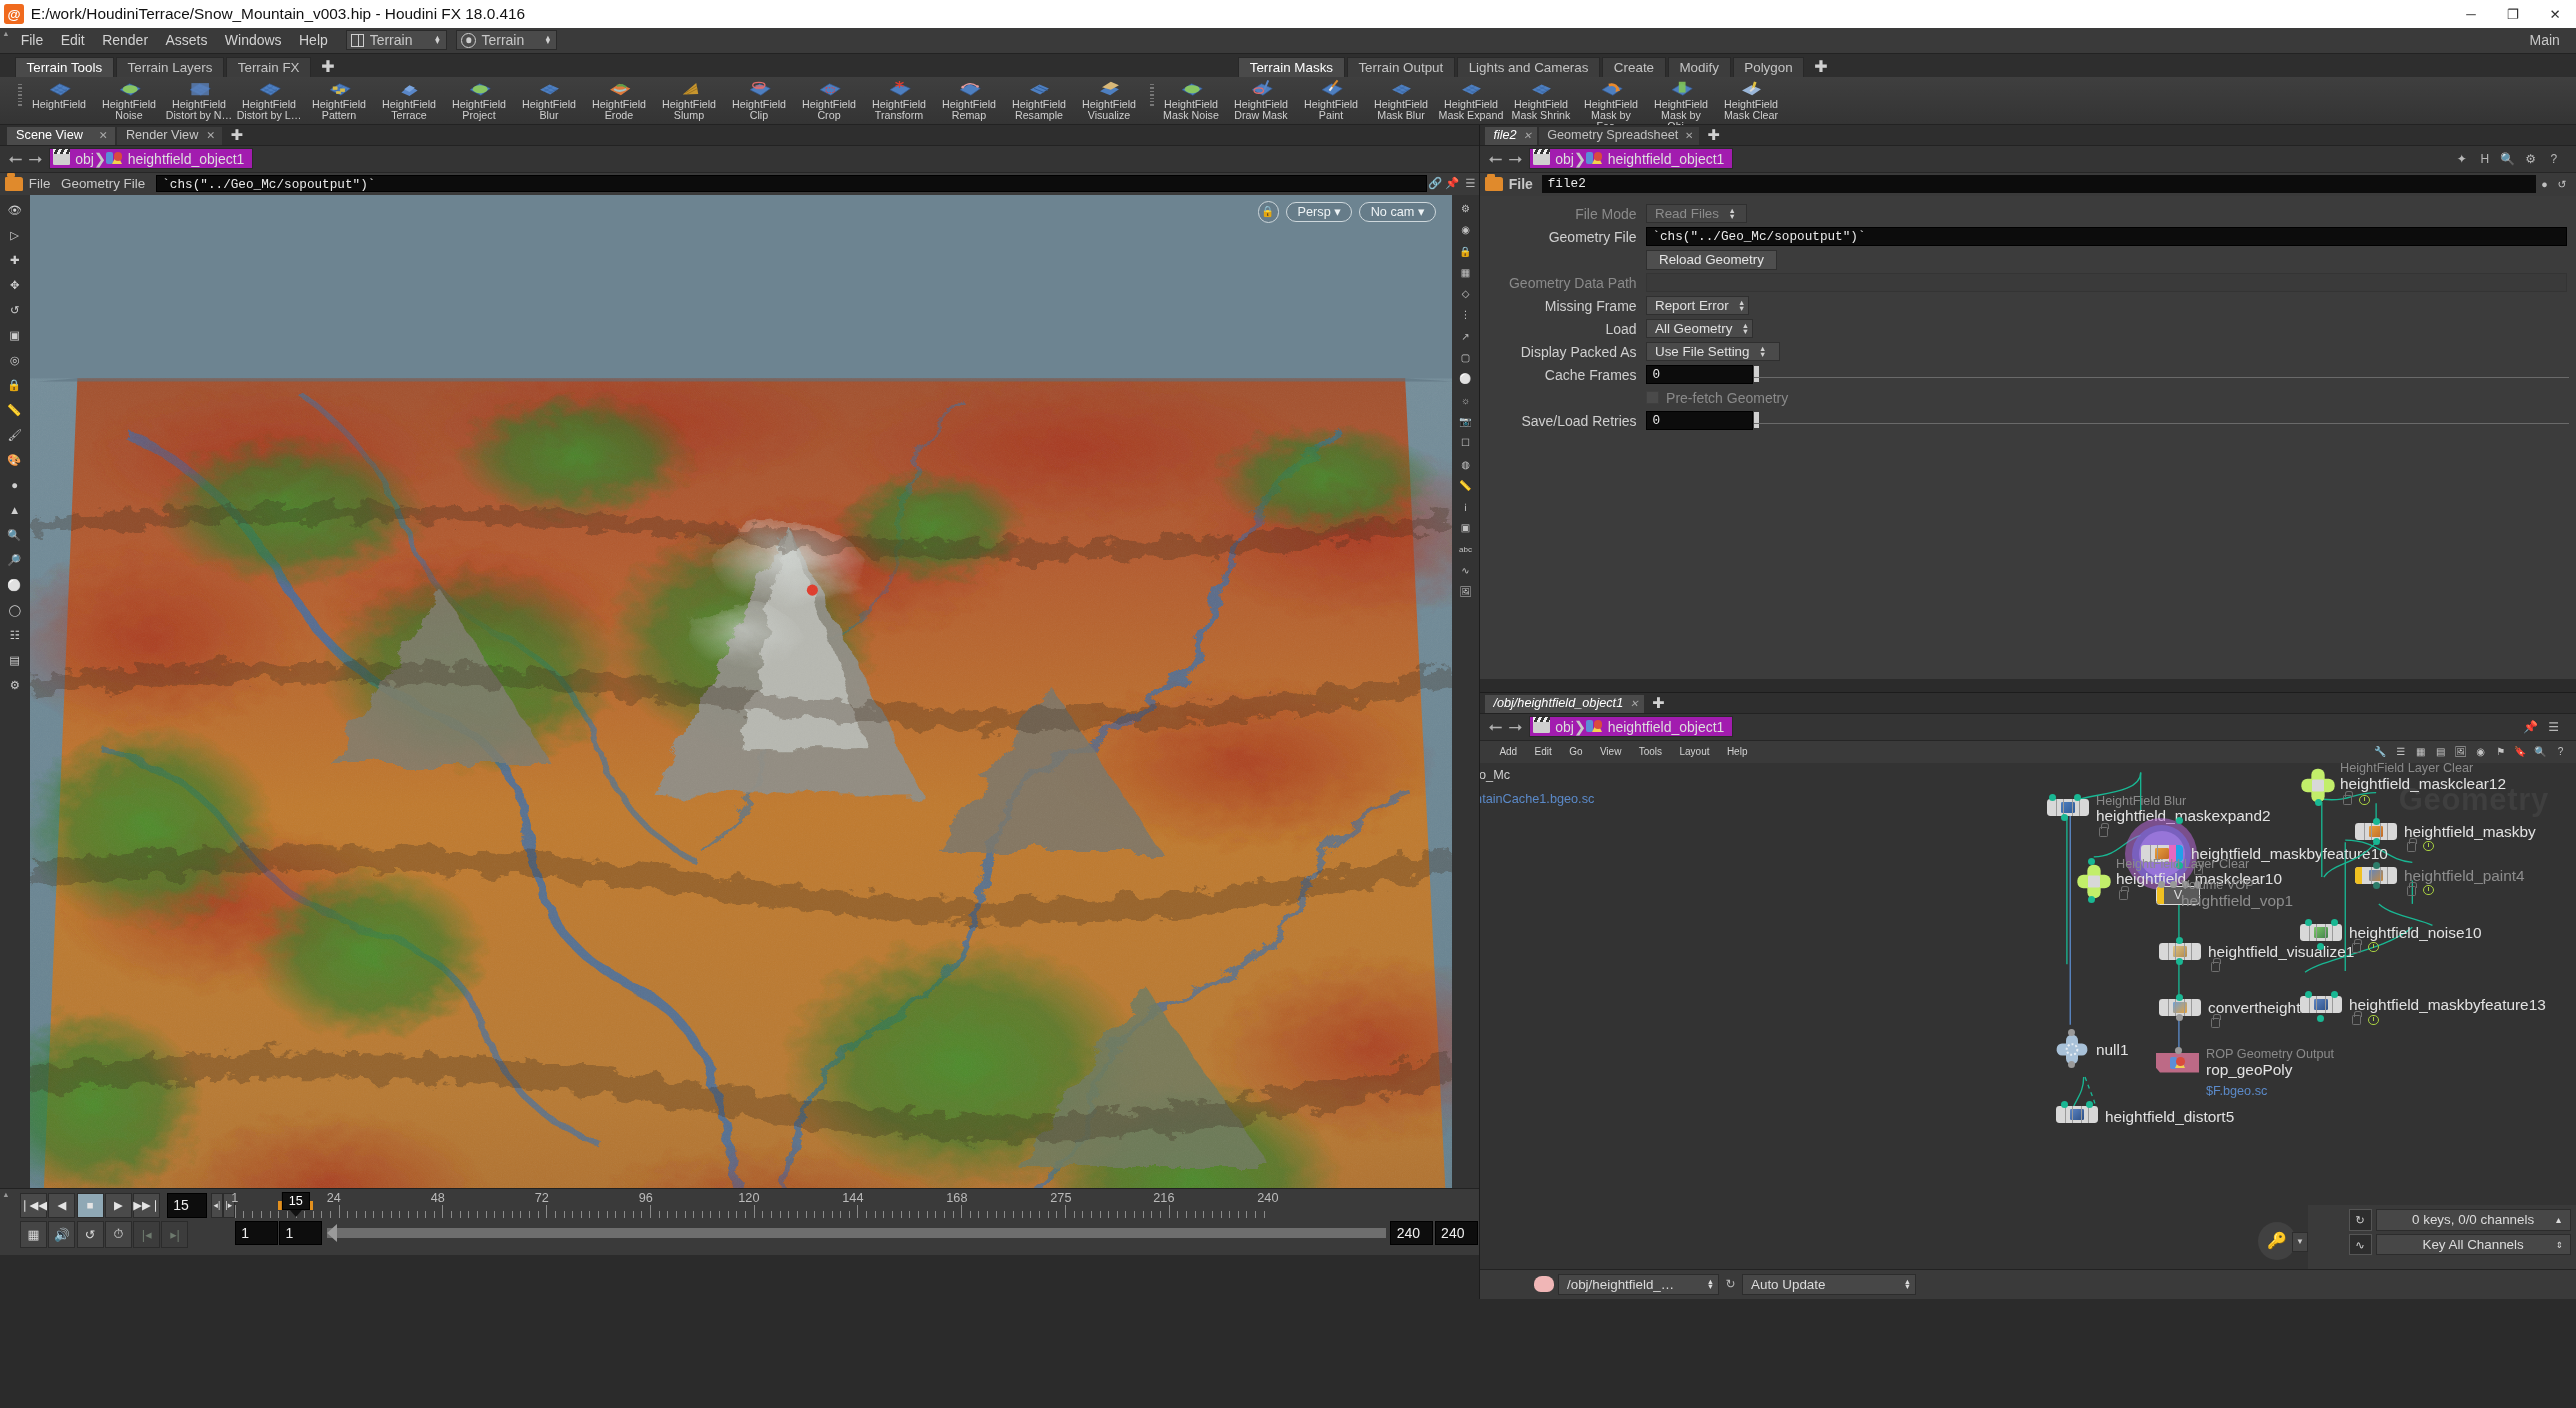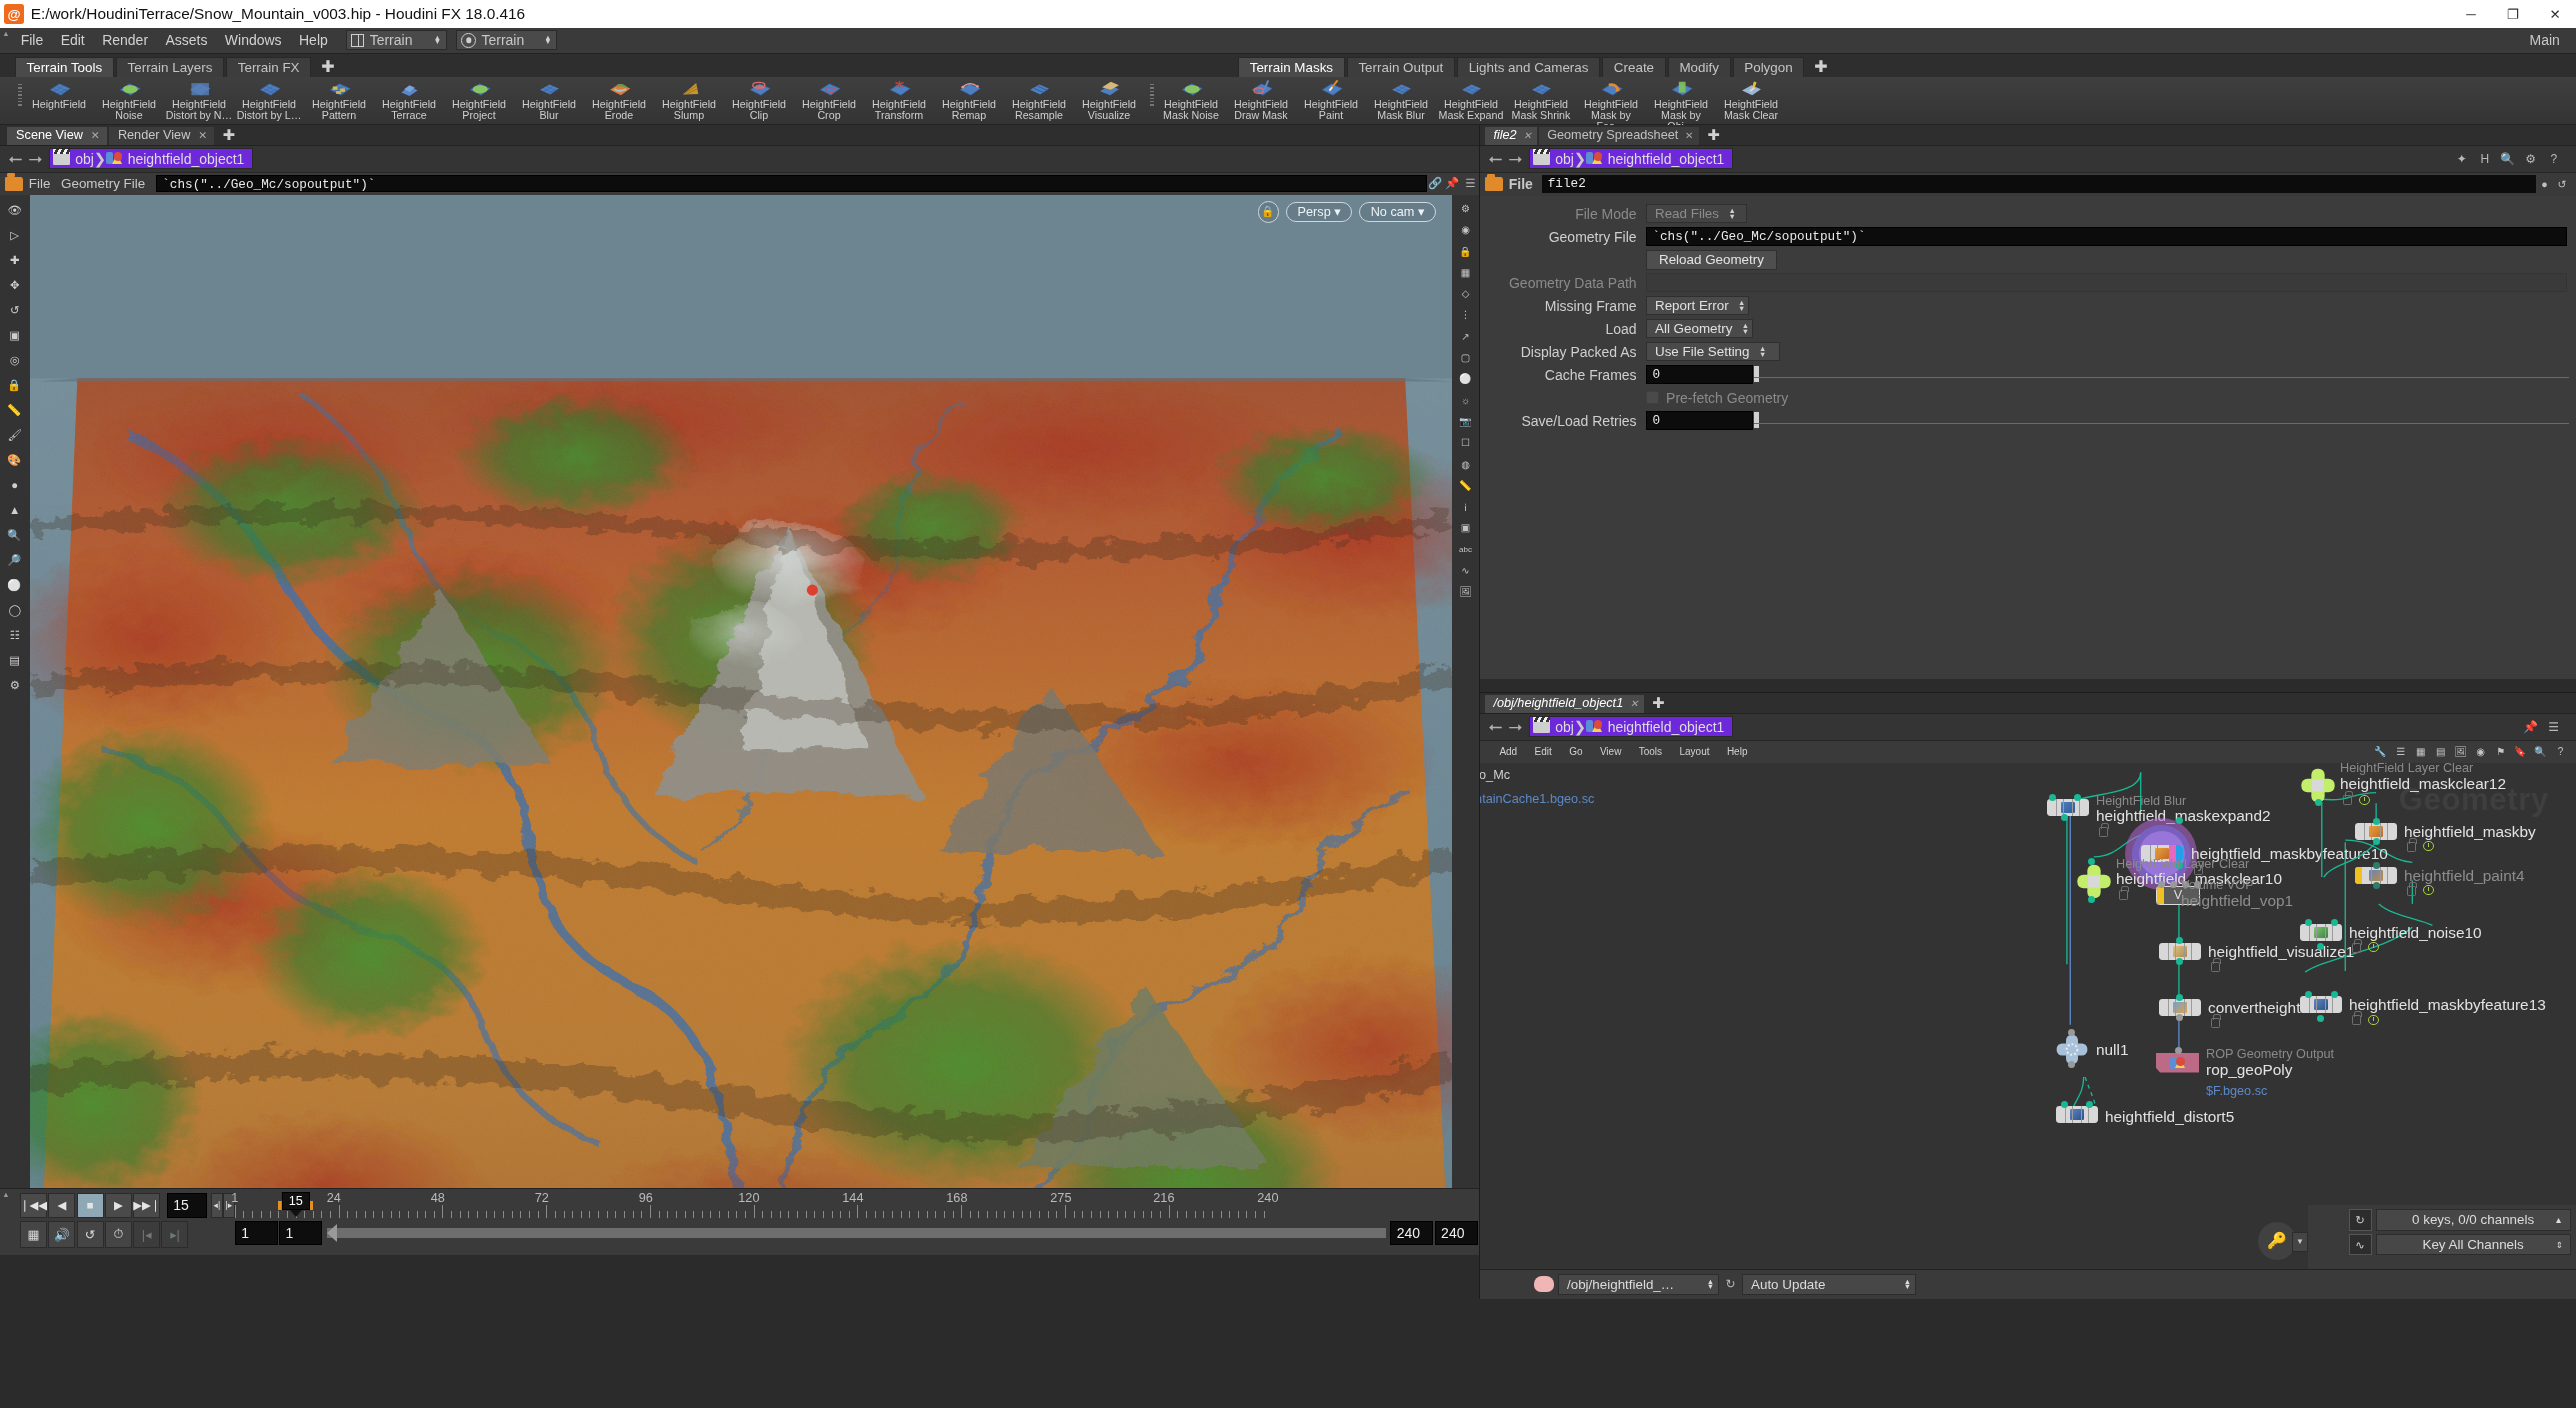--- a/index.html
+++ b/index.html
@@ -62,28 +62,28 @@
   .shelfsplit{ position:absolute; left:1238px; top:0; height:23px; display:flex; align-items:flex-end;}
 
   
   .body{ display:flex; height:1174px; }
   .leftpane{ width:1479px; position:relative; background:#2b2b2b; }
   .rightpane{ width:1097px; position:relative; background:#2b2b2b; border-left:0.7px solid #1c1c1c;}
 
   
   .vtabs{ display:flex; align-items:flex-end; height:20px; background:#2e2e2e; padding-left:6.7px;}
   .vtab{ height:17.4px;line-height:17.4px;padding:0 6.7px 0 9.4px;font-size:12.7px;background:#3c3c3c;margin-right:2px;display:flex;align-items:center;color:#c8c8c8;}
-  .vtab.active{ background:#4a4a4a;color:#fff;}
+  .vtab.active{ background:#4a4a4a;color:#fff;gap:8px;}
   .vtab .x{ margin-left:8px; font-size:10.7px; color:#aaa;}
   .vplus{ color:#d0d0d0;font-size:14.8px;padding:0 6.7px;line-height:17.4px;}
 
   
   .pathbar{ display:flex; align-items:center; height:27px; background:#343434; padding:0 5.4px; border-top:0.7px solid #222;}
   .arrowbtn{ width:20px;height:20px;display:flex;align-items:center;justify-content:center;color:#b0b0b0;font-size:17.4px;}
-  .crumbbox{ display:flex;align-items:center;height:21.5px;background:#6d28d9;border:0.7px solid #2a2a2a;padding:0 8px 0 2.7px;margin-left:4px;}
+  .crumbbox{ display:flex;align-items:center;height:21.5px;background:#a21caf;border:0.7px solid #2a2a2a;padding:0 8px 0 2.7px;margin-left:4px;}
   .crumb{ display:flex;align-items:center;font-size:14px;color:#ddd; }
   .clapper{width:17.4px;height:13.4px;background:#cfcfcf;margin-right:4.7px;position:relative;border-radius:1.3px;}
   .clapper::before{content:"";position:absolute;top:-2.7px;left:0;width:17.4px;height:4.7px;background:#333;
      background-image:repeating-linear-gradient(115deg,#f0f0f0 0 2.7px,#333 2.7px 5.4px);}
   .geoicon{width:16px;height:14.8px;margin-right:5.4px;position:relative;}
   .geoicon .c1{position:absolute;left:0;top:1.3px;width:6.7px;height:12px;background:#5b8ed6;border-radius:2px;}
   .geoicon .c2{position:absolute;left:5.4px;top:2.7px;width:0;height:0;border-left:5.4px solid transparent;border-right:5.4px solid transparent;border-bottom:10.7px solid #f2d34f;}
   .geoicon .c3{position:absolute;right:0;top:1.3px;width:8.7px;height:8.7px;background:#d94b3e;border-radius:50%;}
 
   

